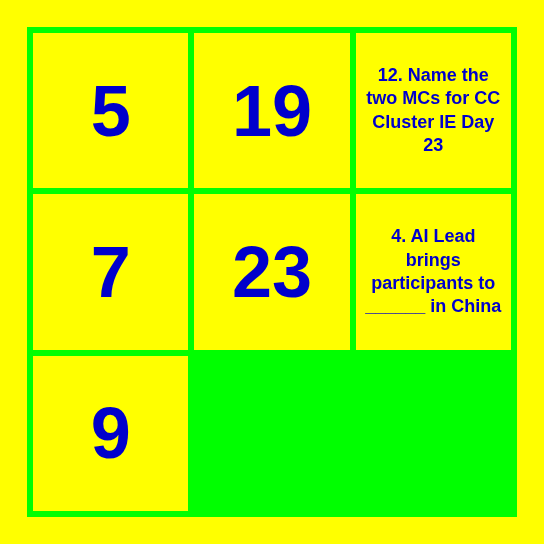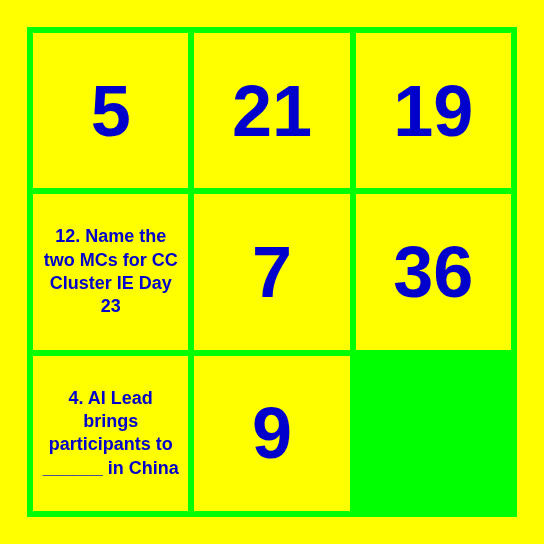--- a/index.html
+++ b/index.html
@@ -53,33 +53,30 @@
     }
   </style>
 </head>
 <body>
 
 <div class="grid-container">
   <div class="cell">
     <span class="cell-number">5</span>
   </div>
   <div class="cell">
-    <span class="cell-number">21</span>
-  </div>
-  <div class="cell">
     <span class="cell-number">19</span>
   </div>
   <div class="cell">
     <span class="cell-text">12. Name the two MCs for CC Cluster IE Day 23</span>
   </div>
   <div class="cell">
     <span class="cell-number">7</span>
   </div>
   <div class="cell">
-    <span class="cell-number">36</span>
+    <span class="cell-number">23</span>
   </div>
   <div class="cell">
     <span class="cell-text">4. AI Lead brings participants to ______ in China</span>
   </div>
   <div class="cell">
     <span class="cell-number">9</span>
   </div>
 </div>
 
 </body></html>

